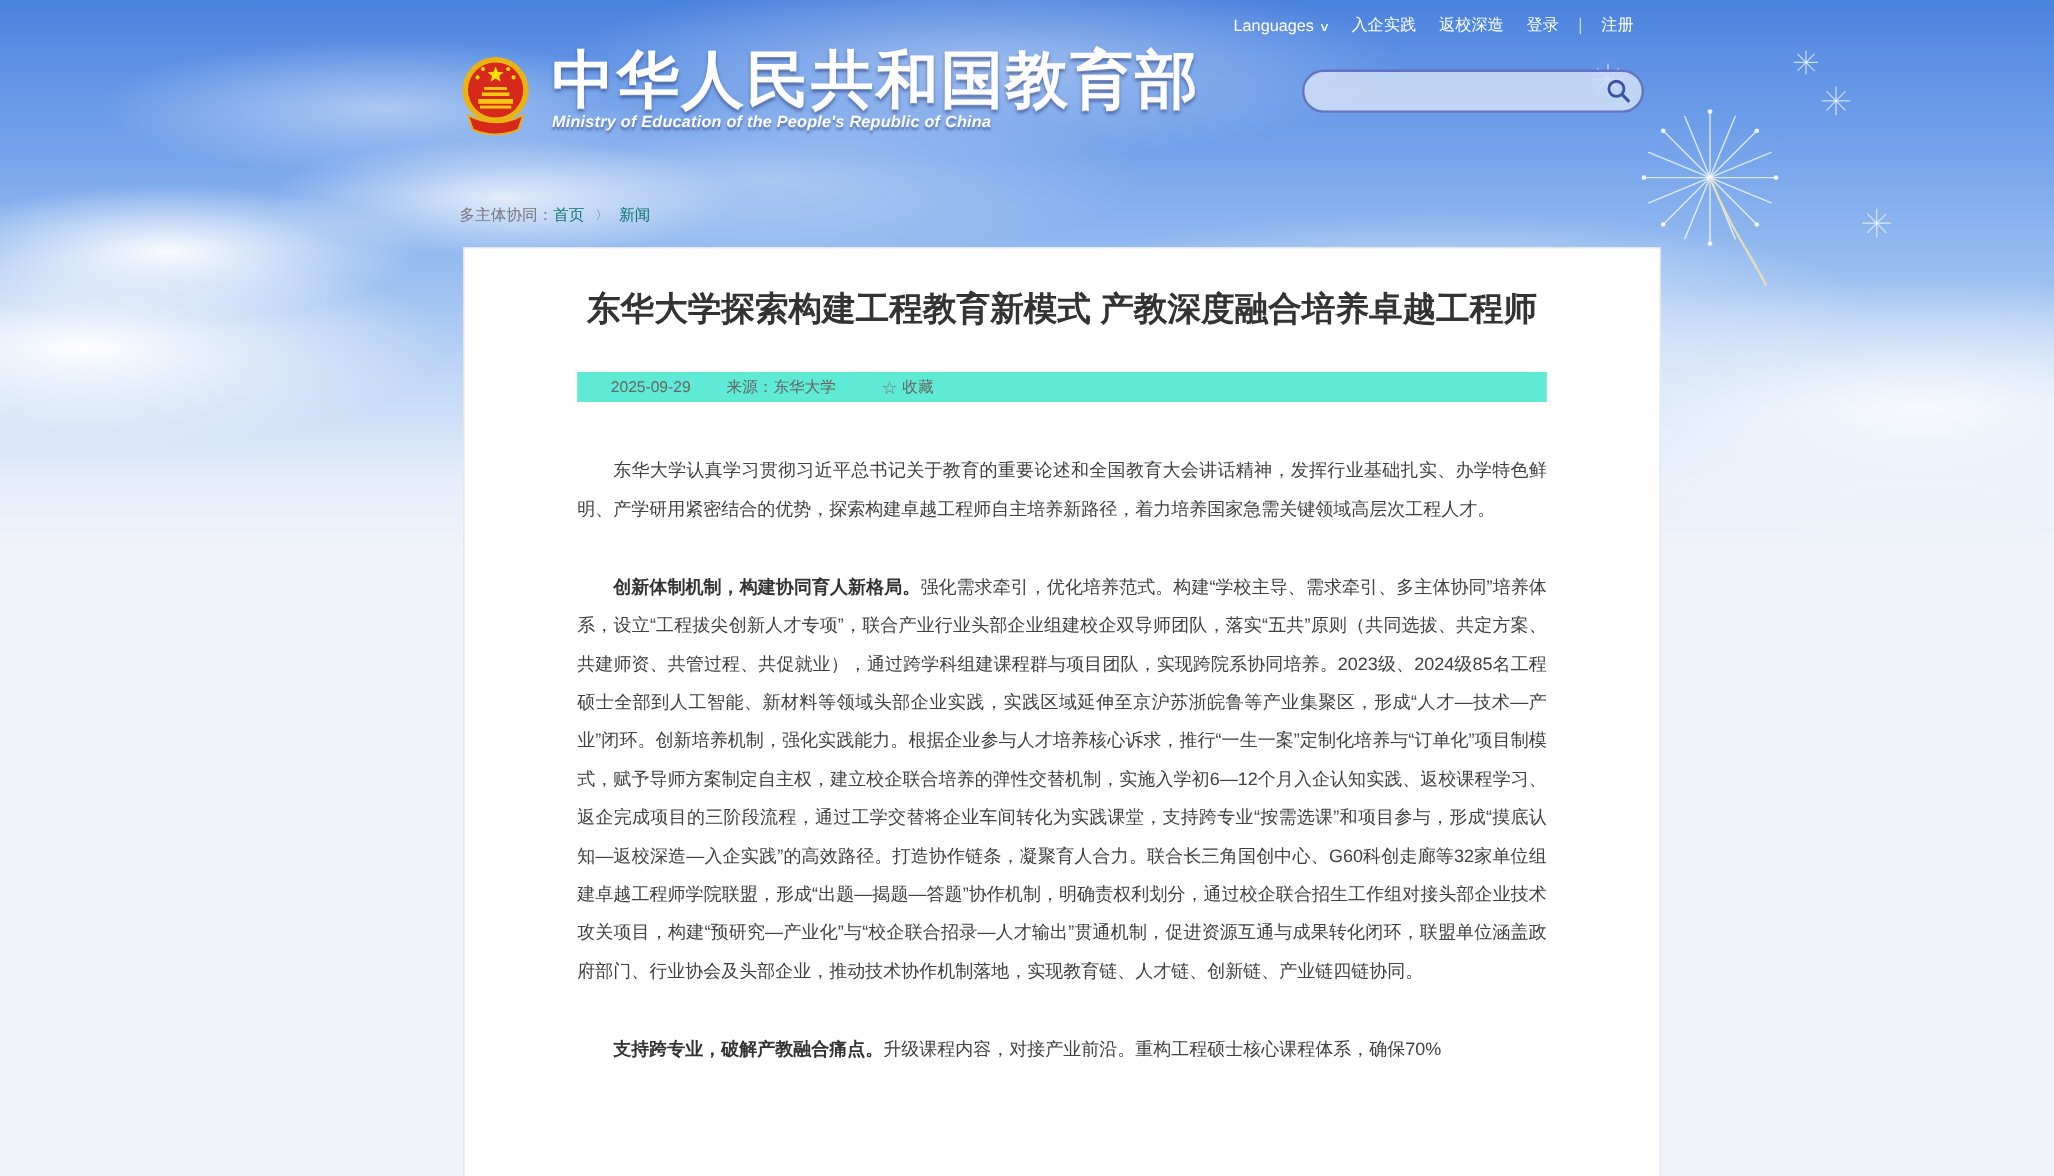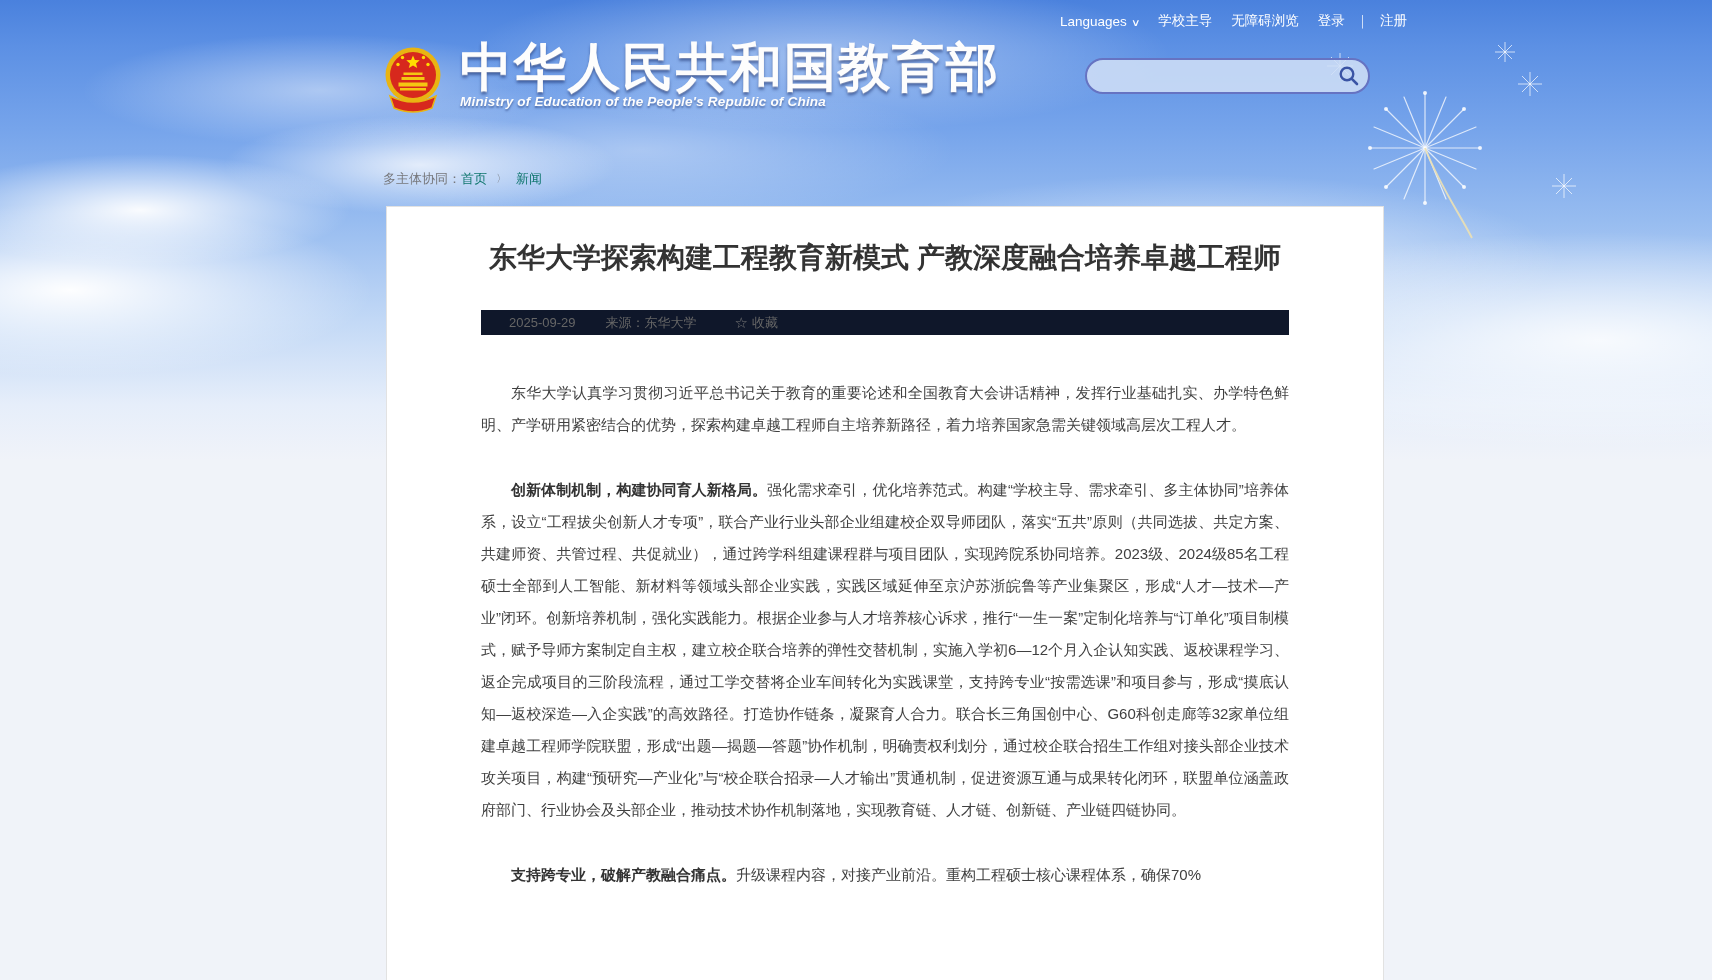--- a/index.html
+++ b/index.html
@@ -18,21 +18,21 @@
       radial-gradient(ellipse 280px 70px at 420px 165px, rgba(255,255,255,.75), rgba(255,255,255,0) 70%),
       radial-gradient(ellipse 340px 80px at 320px 90px, rgba(255,255,255,.45), rgba(255,255,255,0) 70%),
       radial-gradient(ellipse 500px 110px at 820px 55px, rgba(255,255,255,.40), rgba(255,255,255,0) 70%),
       radial-gradient(ellipse 450px 100px at 640px 150px, rgba(255,255,255,.35), rgba(255,255,255,0) 70%),
       radial-gradient(ellipse 600px 150px at 1600px 340px, rgba(255,255,255,.85), rgba(255,255,255,0) 72%),
       radial-gradient(ellipse 500px 120px at 1200px 260px, rgba(255,255,255,.55), rgba(255,255,255,0) 72%),
       linear-gradient(180deg,#4a81dd 0%, #5c90e4 10%, #76a4eb 28%, #97bcf0 48%, #c3d9f6 70%, #e6eefa 88%, #f0f3f9 100%);
   }
   
   .topbar {
-    position:absolute; left:1060px; top:10px; height:22px;
+    position:absolute; left:1028px; top:10px; height:22px;
     display:flex; align-items:center; gap:19px;
     font-size:13.5px; color:#fff; white-space:nowrap;
   }
   .topbar a { color:#fff; text-decoration:none; cursor:pointer; }
   .caret { display:inline-block; font-size:10px; margin-left:5px; transform:scaleX(1.3); }
   .tb-divider { opacity:.85; margin:0 -8px; }
   
   .logo-area {
     position:absolute; left:383px; top:44px;
     display:flex; align-items:flex-start; cursor:pointer;
@@ -75,21 +75,21 @@
   .card {
     position:absolute; left:386px; top:206px; width:998px; height:900px;
     background:#fff; border:1px solid #e2e2e2; border-bottom:none;
     padding:0 94px;
   }
   .a-title {
     margin-top:36px; font-size:28px; font-weight:700; color:#333;
     text-align:center; line-height:30px;
   }
   .meta {
-    margin-top:37px; height:25px; background:#0f172a;
+    margin-top:37px; height:25px; background:#5eead4;
     display:flex; align-items:center; padding-left:28px;
     font-size:13px; color:#666;
   }
   .meta .m-src { margin-left:30px; }
   .fav { margin-left:38px; color:#666; text-decoration:none; cursor:pointer; display:flex; align-items:center; }
   .star { font-size:15px; margin-right:4px; color:#777; }
   .article-body { margin-top:42px; }
   .article-body p {
     font-size:15px; line-height:32px; color:#404040;
     text-indent:2em; text-align:justify; margin-bottom:33px;
@@ -162,22 +162,22 @@
       <line x1="205" y1="16" x2="198" y2="23"></line>
       <line x1="205" y1="16" x2="195" y2="16"></line>
       <line x1="205" y1="16" x2="198" y2="9"></line>
       <line x1="205" y1="16" x2="205" y2="6"></line>
       <line x1="205" y1="16" x2="212" y2="9"></line>
   </g>
 </svg>
 
 <div class="topbar">
   <a><span>Languages</span><span class="caret">∨</span></a>
-  <a>学校主导</a>
-  <a>无障碍浏览</a>
+  <a>入企实践</a>
+  <a>返校深造</a>
   <a>登录</a>
   <span class="tb-divider">｜</span>
   <a>注册</a>
 </div>
 
 <div class="logo-area">
   <svg width="60" height="72" viewBox="0 0 60 72">
     <circle cx="30" cy="31" r="27.5" fill="#e9b412"></circle>
     <circle cx="30" cy="31" r="23" fill="#d7281d"></circle>
     <polygon points="30,11.5 31.9,16 36.7,16.3 33,19.4 34.2,24.1 30,21.5 25.8,24.1 27,19.4 23.3,16.3 28.1,16" fill="#ffde00"></polygon>

